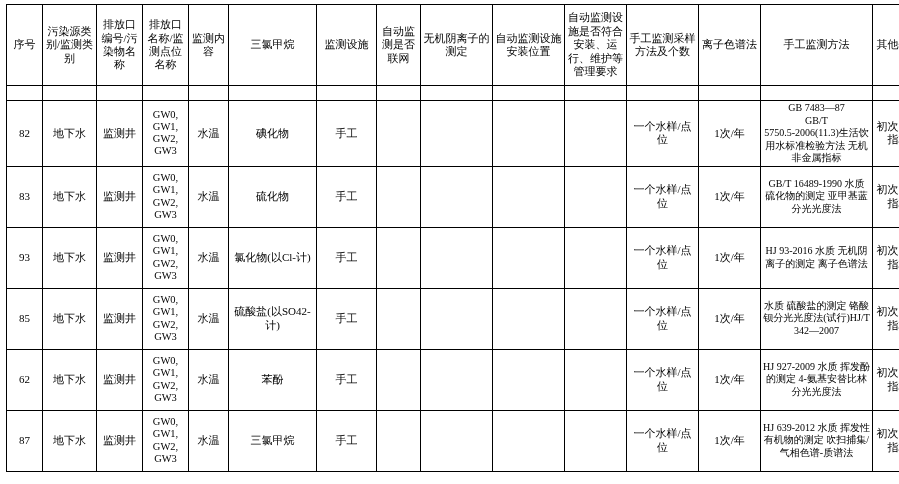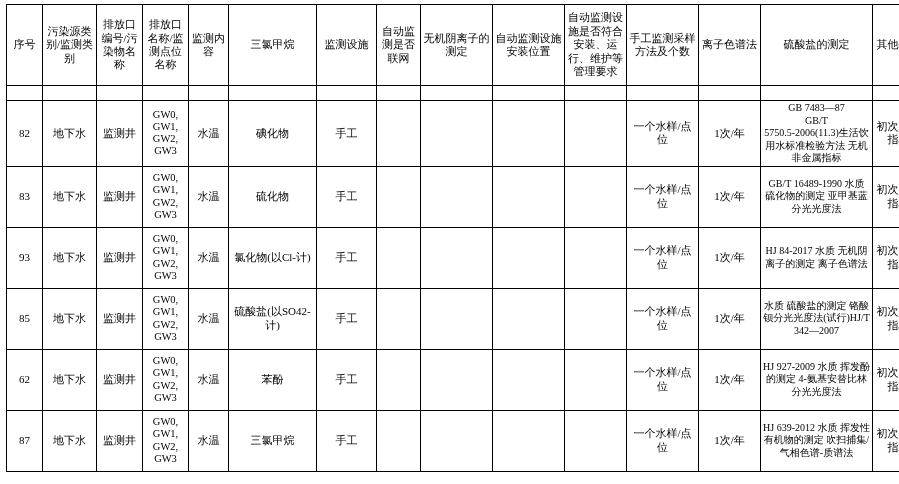--- a/index.html
+++ b/index.html
@@ -140,21 +140,21 @@
         <th>
             <span class="header-text">自动监测设施是否符合安装、运行、维护等管理要求</span>
           </th>
         <th>
             <span class="header-text">手工监测采样方法及个数</span>
           </th>
         <th>
             <span class="header-text">离子色谱法</span>
           </th>
         <th>
-            <span class="header-text">硫酸盐的测定</span>
+            <span class="header-text">手工监测方法</span>
           </th>
         <th>
             <span class="header-text">其他信息</span>
           </th>
       </tr>
     </thead>
     <tbody>
       <tr class="spacer-row">
         <td></td>
         <td></td>
@@ -314,21 +314,21 @@
         <td>
             <span class="cell-text"></span>
           </td>
         <td>
             <span class="cell-text">一个水样/点位</span>
           </td>
         <td>
             <span class="cell-text">1次/年</span>
           </td>
         <td class="assay-cell">
-            <span class="cell-text">HJ 84-2017 水质 无机阴离子的测定 离子色谱法</span>
+            <span class="cell-text">HJ 93-2016 水质 无机阴离子的测定 离子色谱法</span>
           </td>
         <td>
             <span class="cell-text">初次监测指标</span>
           </td>
       </tr>
 
       <tr class="data-row">
         <td>
             <span class="cell-text">85</span>
           </td>

